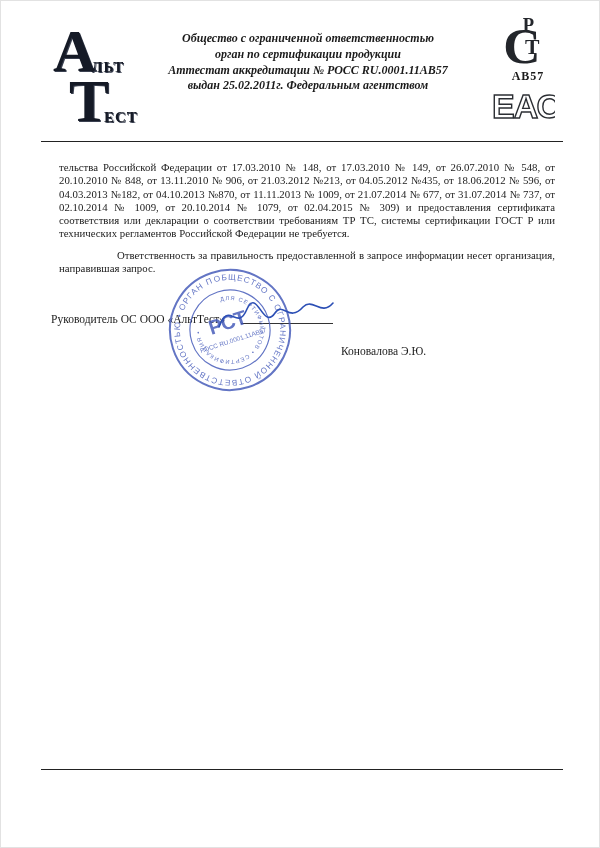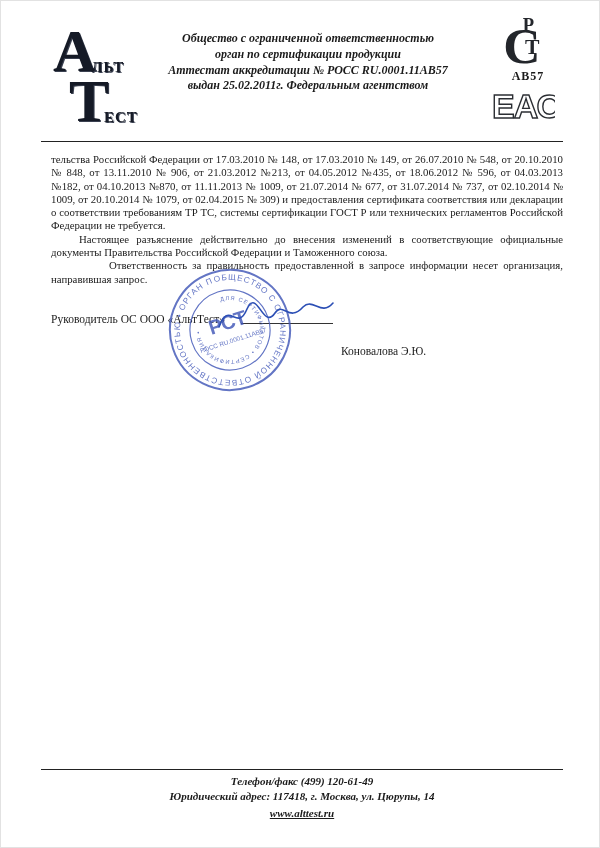--- a/index.html
+++ b/index.html
@@ -35,21 +35,21 @@
                   fill:none; stroke:#2b2e33; stroke-width:1.4px; letter-spacing:-1px;
                   font-size:34px; }
 
   
   .top-rule { position:absolute; left:40px; right:36px; top:140px; border-top:1.6px solid #222; }
   .bottom-rule { position:absolute; left:40px; right:36px; top:768px; border-top:1.6px solid #222; }
 
   
   .body-text { position:absolute; left:50px; top:152px; width:512px;
                font-size:10.8px; line-height:13.3px; text-align:justify; }
-  .body-text p { margin:0; }
+  .body-text p { margin:8px; }
   .p2 { text-indent:28px; }
   .p3 { text-indent:58px; }
 
   
   .sig-label { position:absolute; left:50px; top:312px; font-size:11.5px; }
   .sig-line  { position:absolute; left:240px; top:322px; width:92px; border-bottom:1px solid #333; }
   .sig-name  { position:absolute; left:340px; top:312px; font-size:11.5px;margin-top:32px; }
 
   .stamp-wrap { position:absolute; left:166px; top:266px; width:126px; height:126px; opacity:.82; }
   .stamp-wrap svg { transform:rotate(-18deg); }
@@ -96,21 +96,20 @@
   <div class="eac-block">
     <svg class="eac-svg" width="66" height="42" viewBox="0 0 66 42">
       <text x="3" y="33">ЕАС</text>
     </svg>
   </div>
 
   <div class="top-rule"></div>
 
   <div class="body-text">
     <p class="p1">тельства Российской Федерации от 17.03.2010 № 148, от 17.03.2010 № 149, от 26.07.2010 № 548, от 20.10.2010 № 848, от 13.11.2010 № 906, от 21.03.2012 №213, от 04.05.2012 №435, от 18.06.2012 № 596, от 04.03.2013 №182, от 04.10.2013 №870, от 11.11.2013 № 1009, от 21.07.2014 № 677, от 31.07.2014 № 737, от 02.10.2014 № 1009, от 20.10.2014 № 1079, от 02.04.2015 № 309) и предоставления сертификата соответствия или декларации о соответствии требованиям ТР ТС,  системы сертификации ГОСТ Р или технических регламентов Российской Федерации не требуется.</p>
-    <p class="p2">Настоящее разъяснение действительно до внесения изменений в соответствующие официальные документы Правительства Российской Федерации и Таможенного союза.</p>
     <p class="p3">Ответственность за правильность предоставленной в запросе информации несет организация, направившая запрос.</p>
   </div>
 
   <div class="sig-label">Руководитель ОС ООО «АльтТест»</div>
   <div class="sig-line"></div>
   <div class="sig-name">Коновалова Э.Ю.</div>
 
   <div class="stamp-wrap">
     <svg width="126" height="126" viewBox="0 0 126 126">
       <defs>
@@ -129,19 +128,14 @@
       <text class="stamp-text" x="63" y="76" font-size="6.4" text-anchor="middle">РОСС RU.0001.11АВ57</text>
     </svg>
   </div>
 
   <svg class="signature-svg" width="122" height="46" viewBox="0 0 122 46">
     <path d="M4,36 C14,8 22,42 32,18 C42,-4 48,40 60,22 C68,10 74,32 88,16 C98,6 106,26 118,12" fill="none" stroke="#2c4fb5" stroke-width="1.6" stroke-linecap="round"></path>
   </svg>
 
   <div class="bottom-rule"></div>
 
-  <div class="footer">
-    <div>Телефон/факс (499) 120-61-49</div>
-    <div>Юридический адрес: 117418, г. Москва, ул. Цюрупы, 14</div>
-    <div class="footer-site">www.alttest.ru</div>
-  </div>
 
 </div>
 
 </body></html>

